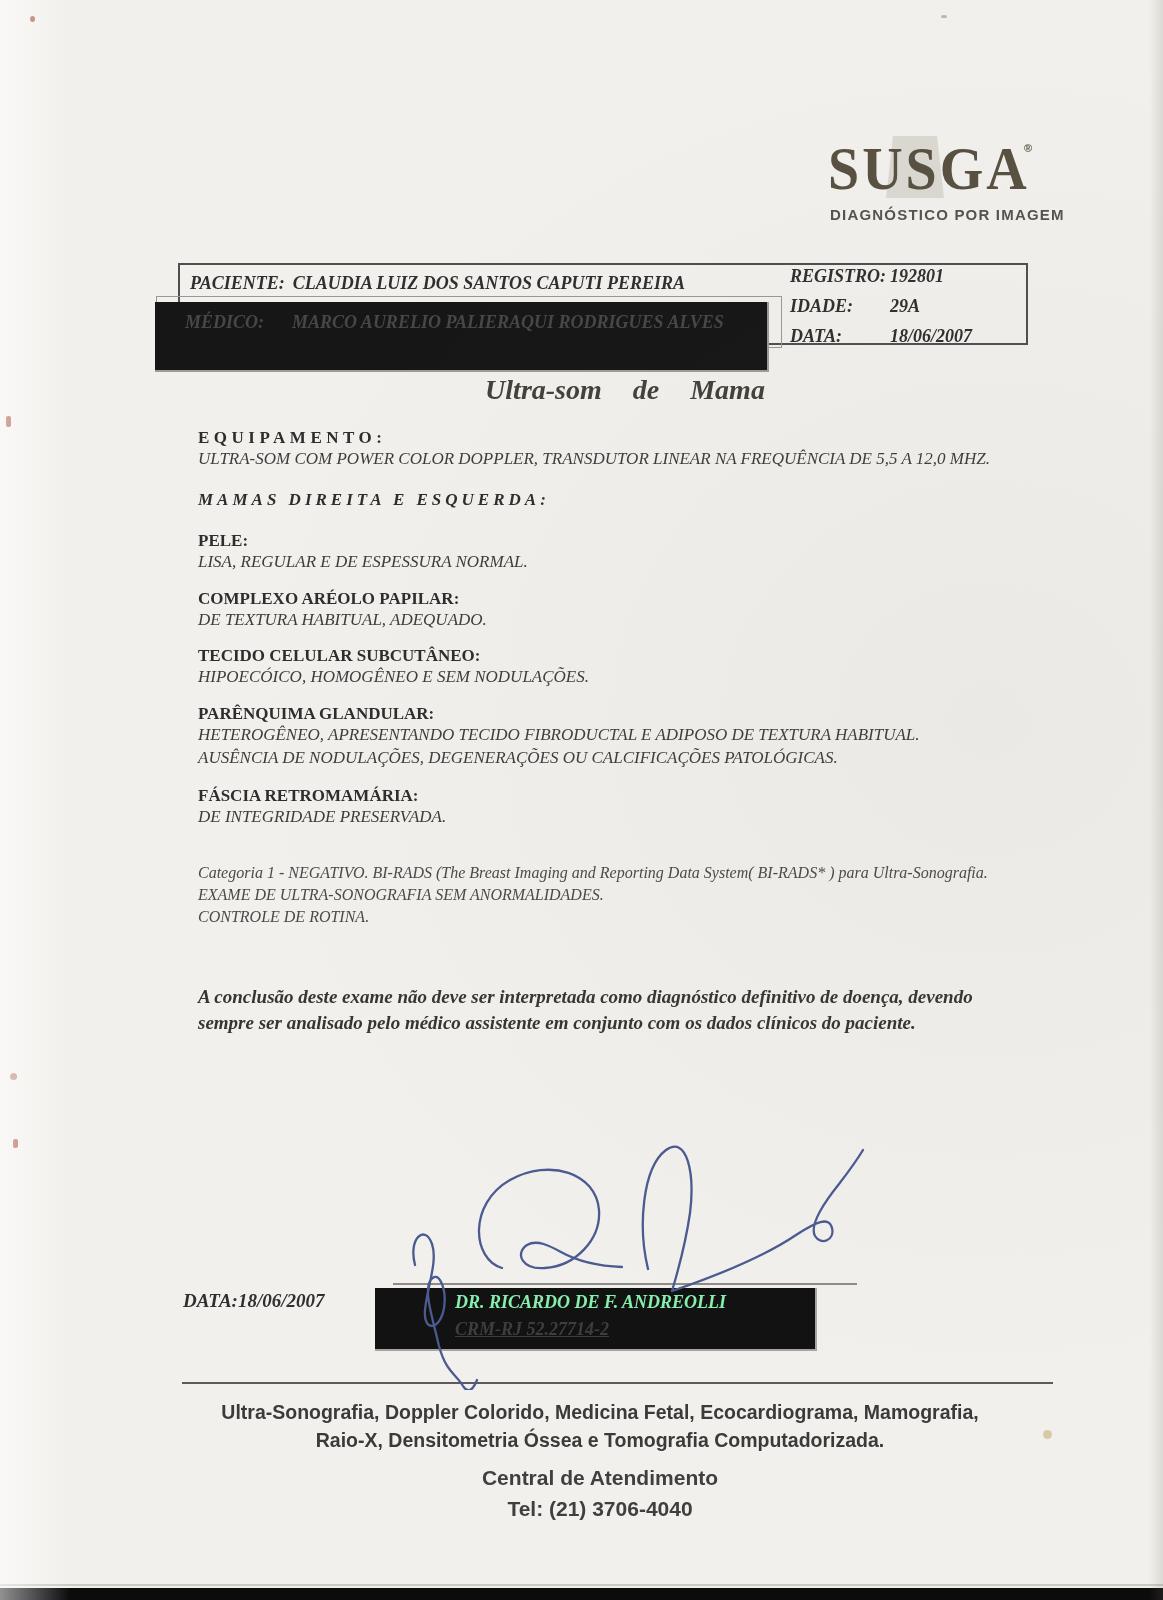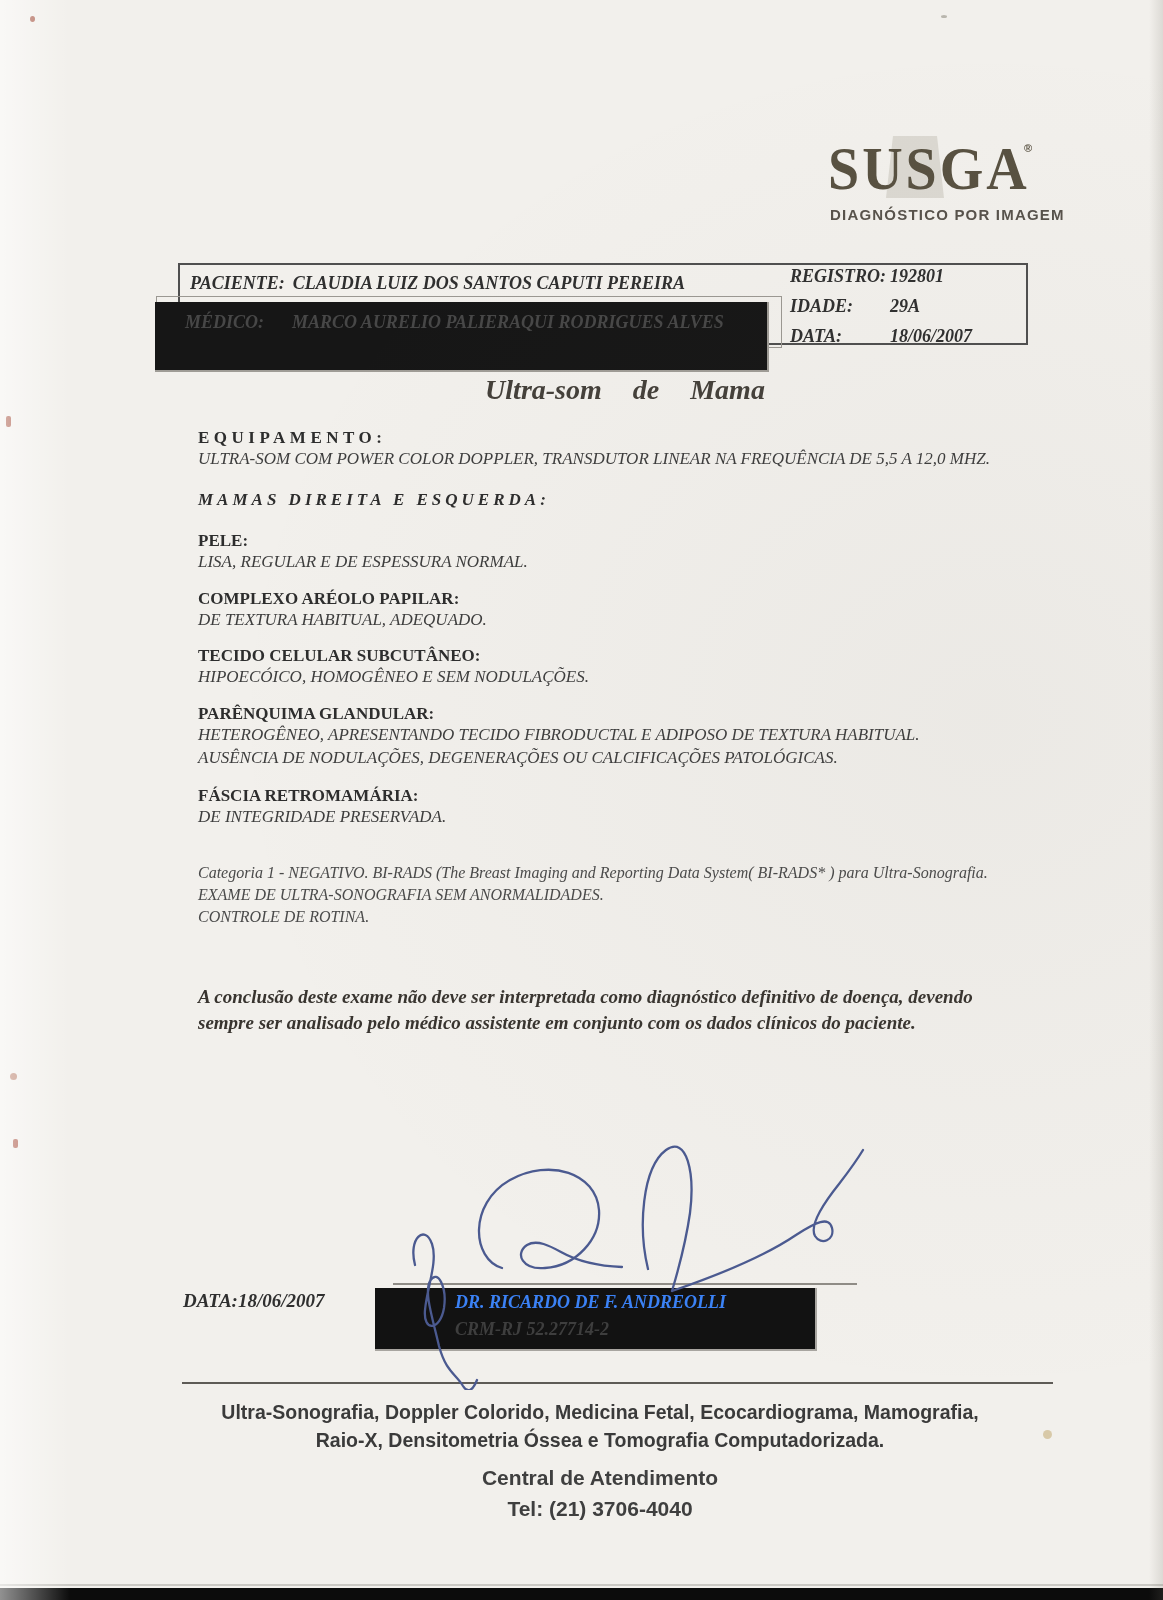--- a/index.html
+++ b/index.html
@@ -108,25 +108,25 @@
     font-weight:bold;font-style:italic;font-size:19px;color:#2f2f2f;white-space:nowrap;
   }
   .signoff-redaction{
     position:absolute;left:375px;top:1288px;width:442px;height:63px;
     background:#121212;z-index:3;
     border-right:2px solid #a8a5a0;border-bottom:2px solid #a8a5a0;
     box-sizing:border-box;
   }
   .doctor-name{
     position:absolute;left:80px;top:4px;
-    font-weight:bold;font-style:italic;font-size:18px;color:#3b82f6;white-space:nowrap;
+    font-weight:bold;font-style:italic;font-size:18px;color:#86efac;white-space:nowrap;
   }
   .doctor-crm{
     position:absolute;left:80px;top:31px;
-    font-weight:bold;font-style:italic;font-size:18px;color:#3e3e3e;white-space:nowrap;
+    font-weight:bold;font-style:italic;font-size:18px;color:#3e3e3e;white-space:nowrap;text-decoration:underline;
   }
   
   .footer-rule{
     position:absolute;left:182px;top:1382px;width:871px;height:0;
     border-top:2px solid #5e5b56;
   }
   .services{
     position:absolute;left:30px;top:1398px;width:1140px;
     text-align:center;
     font-family:"Liberation Sans", sans-serif;

